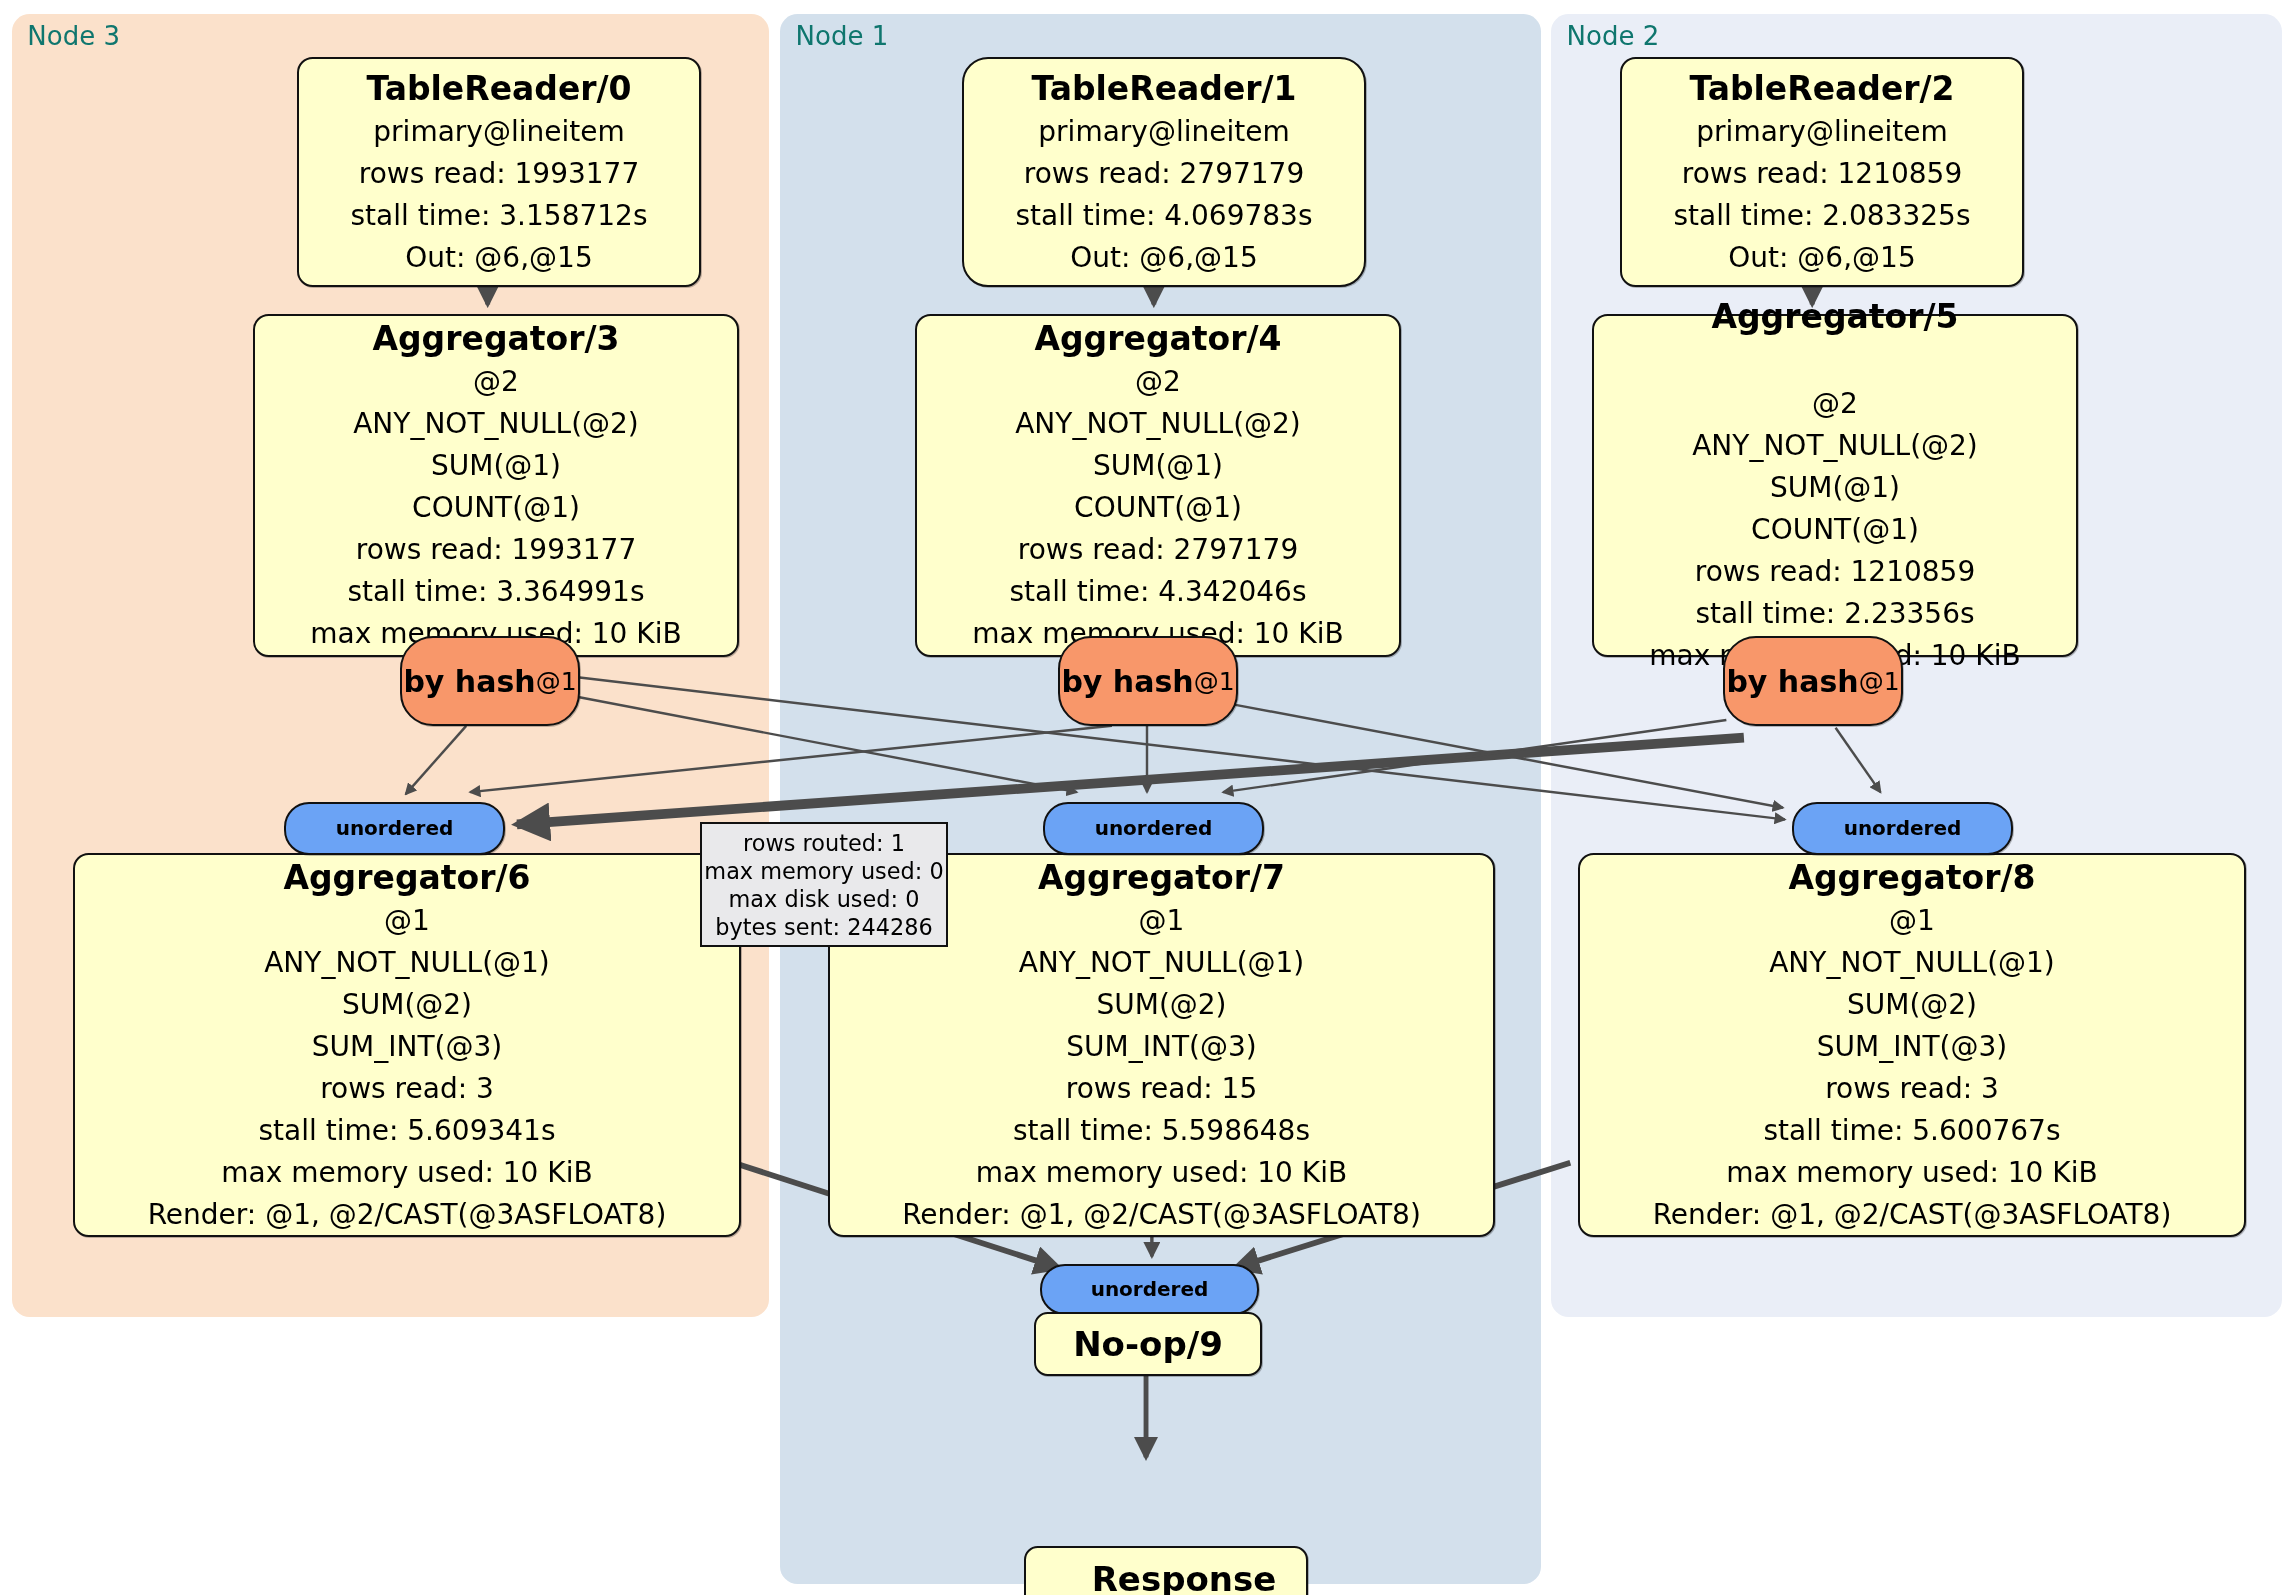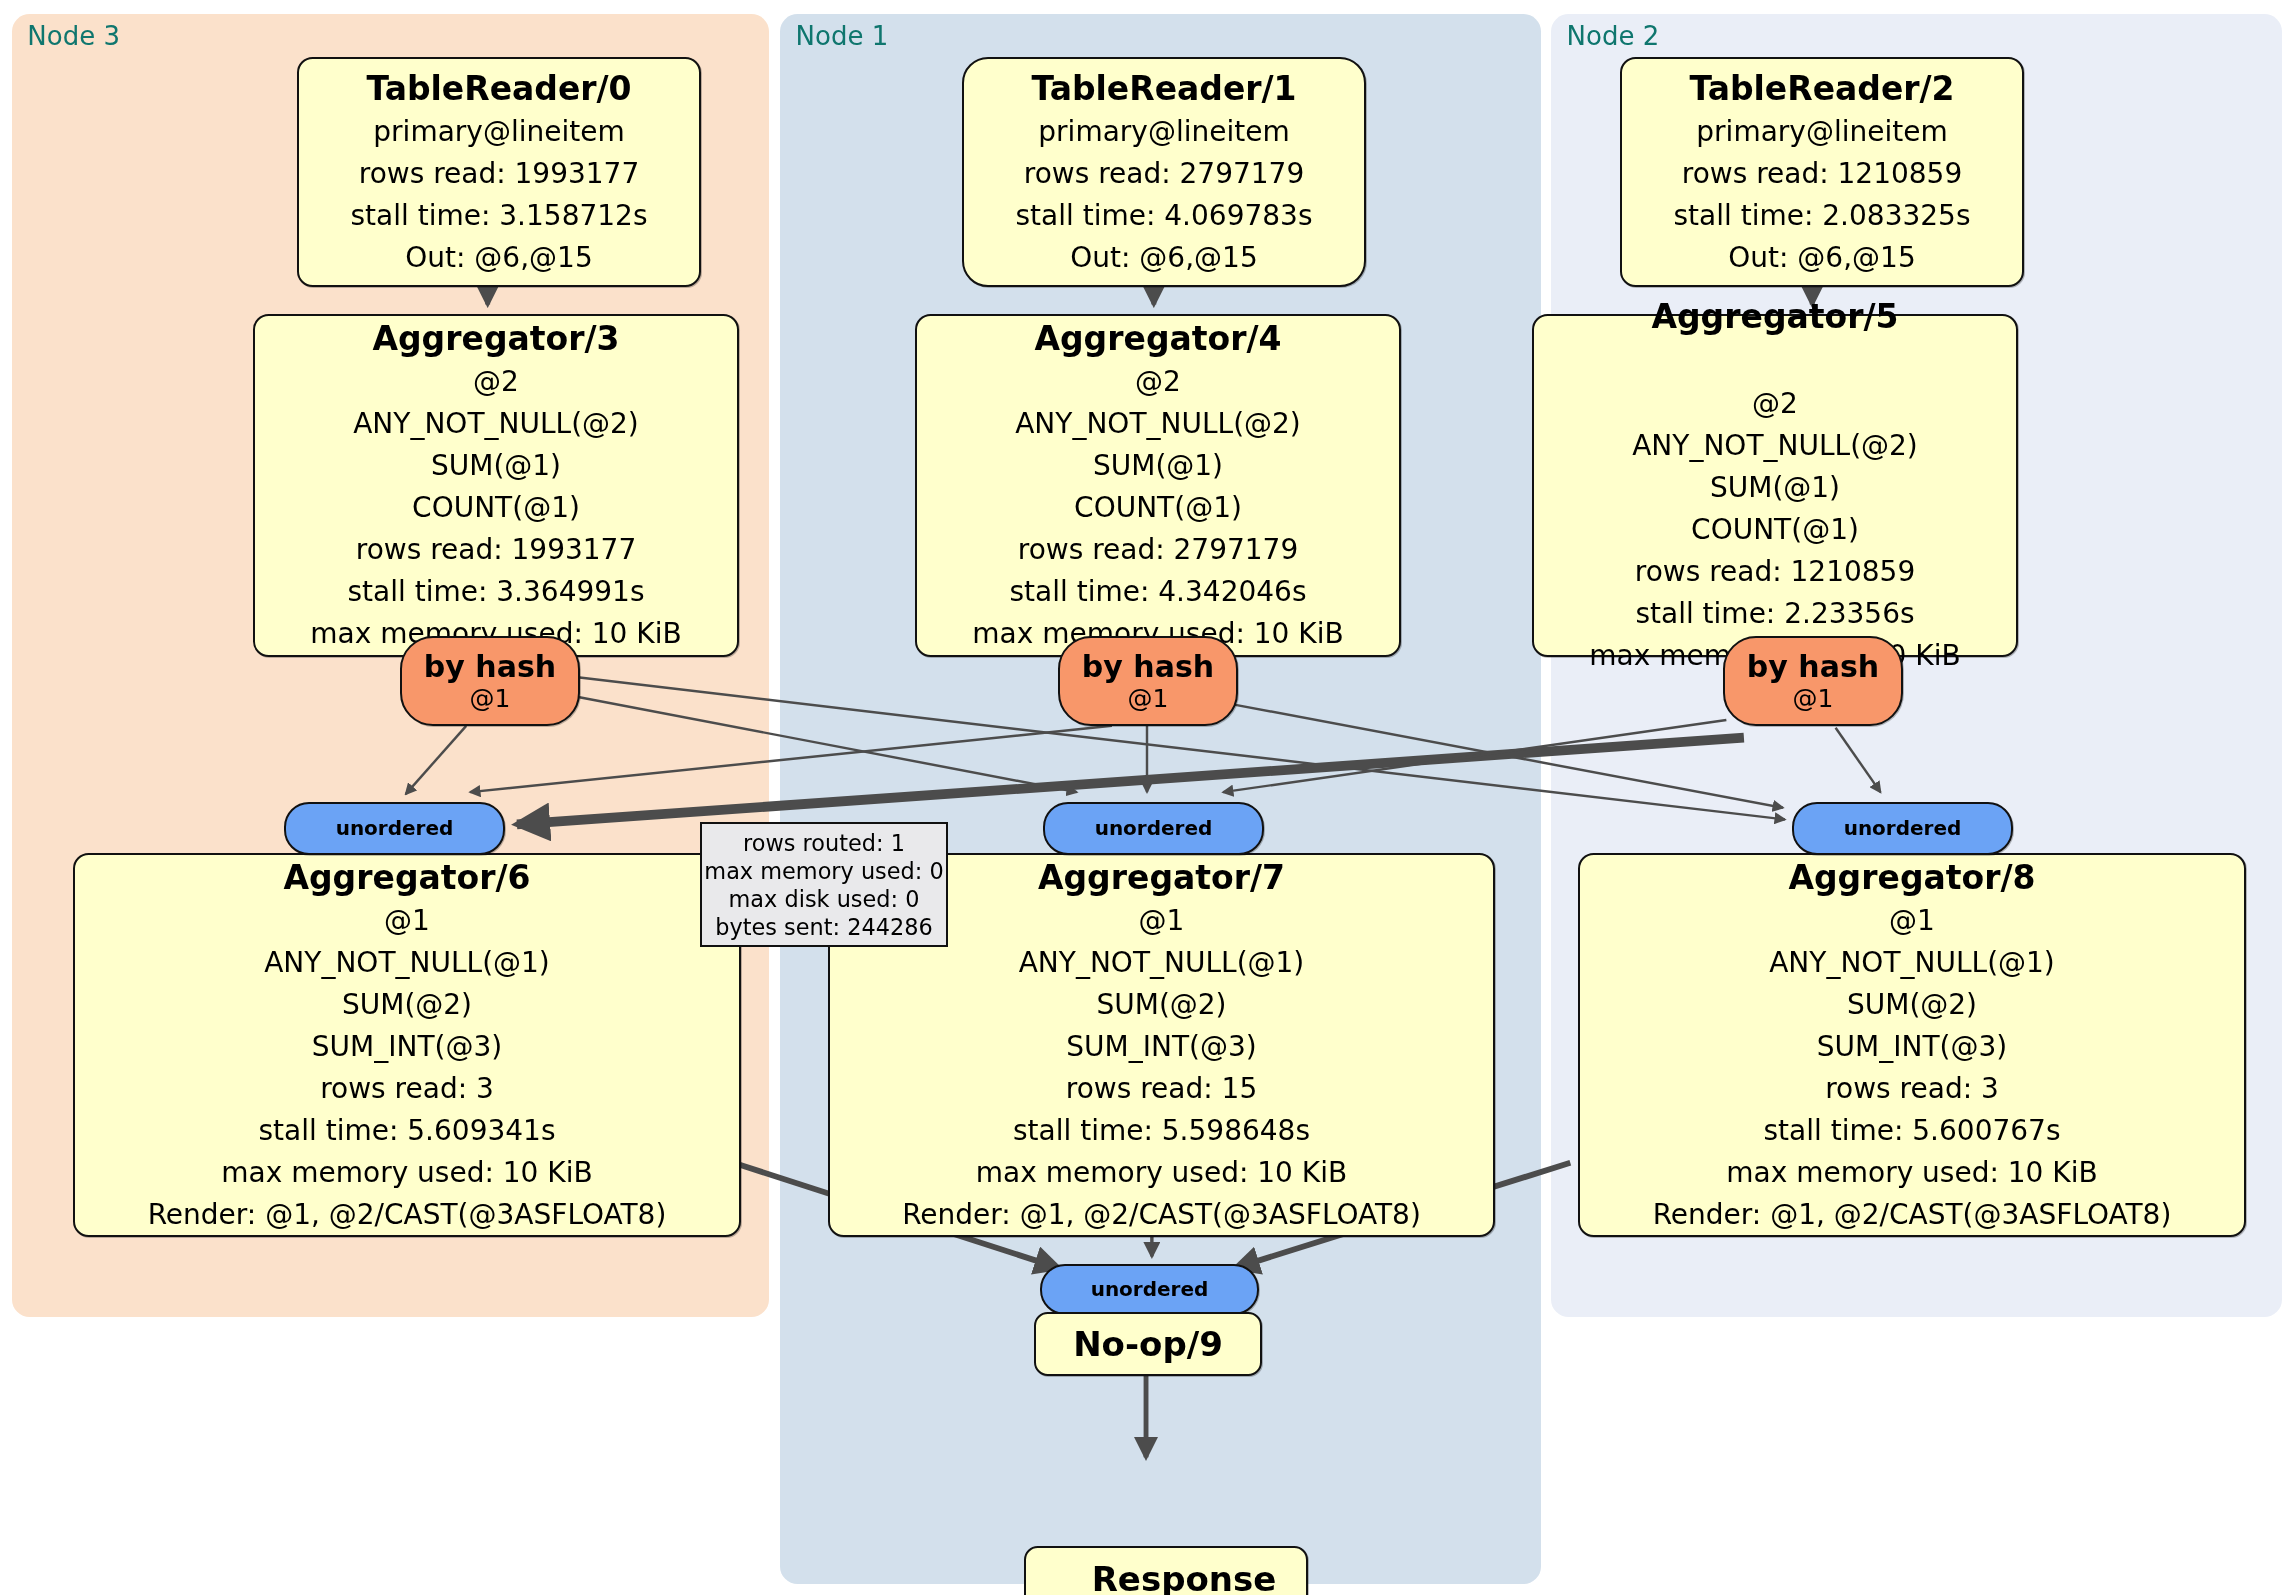--- a/index.html
+++ b/index.html
@@ -11,21 +11,21 @@
   .region-label{position:absolute;left:15.6px;top:7.8px;font-size:26px;color:#0f766e;}
   .edges{position:absolute;left:0;top:0;z-index:1;}
   .box{
     position:absolute;background:#ffffcc;border:2.9px solid #111;border-radius:15.6px;
     display:flex;flex-direction:column;justify-content:center;align-items:center;
     text-align:center;z-index:2;box-shadow:1px 1px 0 rgba(0,0,0,.25);margin-left:8px;
   }
   .box .title{font-weight:bold;font-size:33px;line-height:45px;}
   .box .line{font-size:28px;line-height:42px;white-space:nowrap;}
   .pill{
-    position:absolute;border:2.9px solid #111;display:flex;flex-direction:column;
+    position:absolute;border:2.9px solid #111;display:flex;flex-direction:row;
     justify-content:center;align-items:center;text-align:left;z-index:3;
     box-shadow:1px 1px 0 rgba(0,0,0,.25);
   }
   .router{background:#f8976a;border-radius:33px;}
   .router .rl{font-weight:bold;font-size:30px;line-height:35px;}
   .router .rd{font-size:25px;line-height:29px;}
   .stream{background:#6ba3f5;border-radius:25px;}
   .stream .sl{font-weight:bold;font-size:20px;line-height:31px;}
   .minibox{
     position:absolute;background:#ffffcc;border:2.9px solid #111;border-radius:13.7px;
@@ -178,21 +178,21 @@
 
   <div class="box" style="left:1612px;top:57px;width:400px;height:226px;">
     <div class="title">TableReader/2</div>
     <div>
         <div class="line">primary@lineitem</div>
         <div class="line">rows read: 1210859</div>
         <div class="line">stall time: 2.083325s</div>
         <div class="line">Out: @6,@15</div>
       </div>
   </div>
-  <div class="box" style="left:1524px;top:314px;width:482px;height:339px;gap:44px;">
+  <div class="box" style="left:1584px;top:314px;width:482px;height:339px;gap:44px;">
     <div class="title">Aggregator/5</div>
     <div>
         <div class="line">@2</div>
         <div class="line">ANY_NOT_NULL(@2)</div>
         <div class="line">SUM(@1)</div>
         <div class="line">COUNT(@1)</div>
         <div class="line">rows read: 1210859</div>
         <div class="line">stall time: 2.23356s</div>
         <div class="line">max memory used: 10 KiB</div>
       </div>

